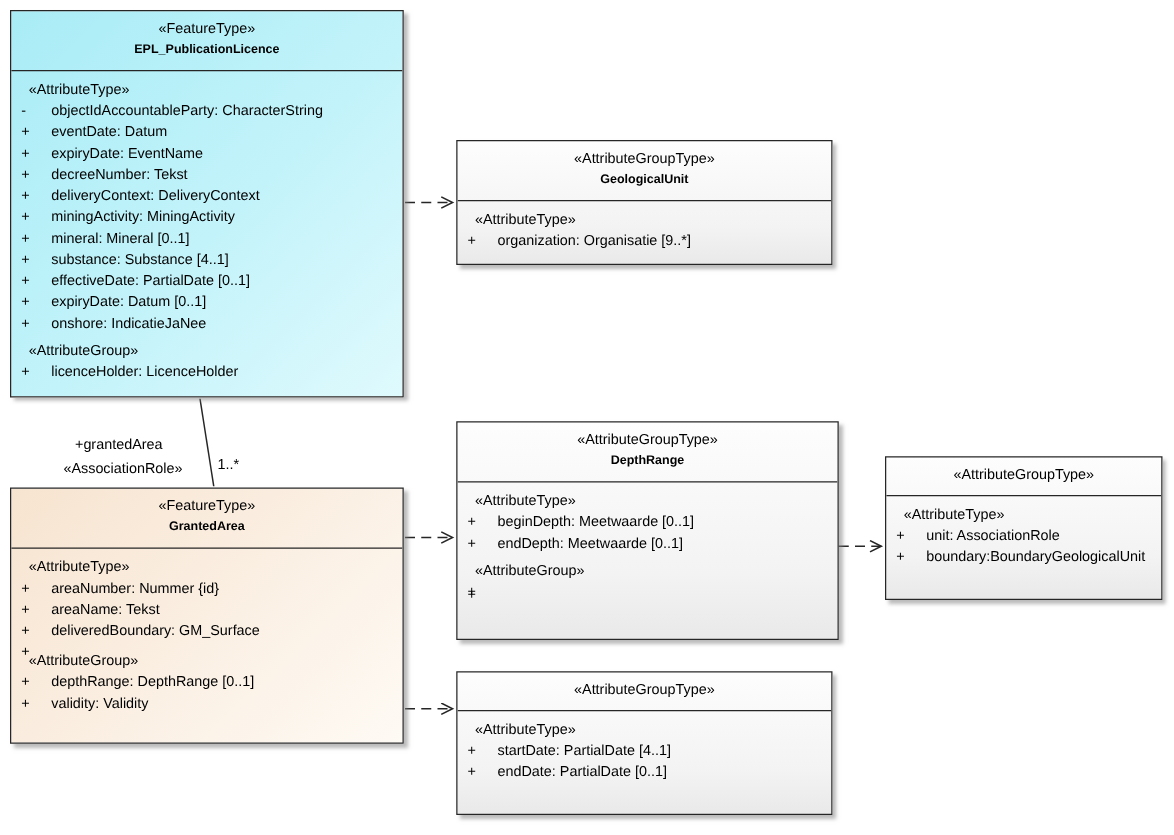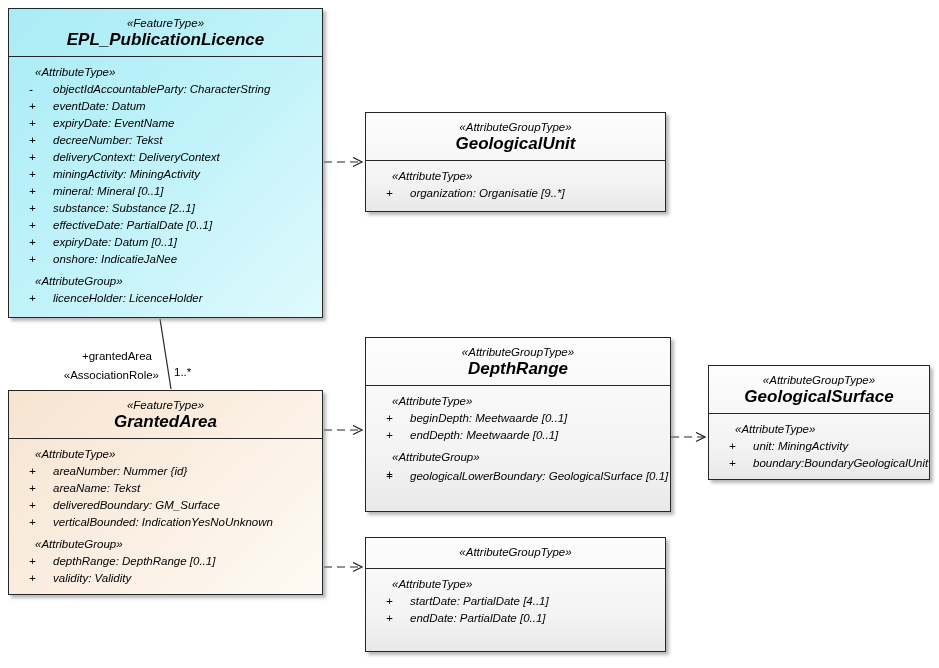--- a/index.html
+++ b/index.html
@@ -11,31 +11,30 @@
   .edge-layer { position:absolute; left:0; top:0; width:939px; height:668px; pointer-events:none; }
   .dep   { stroke:#262626; stroke-width:1.2; stroke-dasharray:8 5; fill:none; }
   .assoc { stroke:#262626; stroke-width:1.2; fill:none; }
 
   .uml-box {
     position:absolute;
     border:1px solid #262626;
     box-shadow:3px 3px 3px rgba(130,130,130,0.55);
     font-size:11.5px;
     overflow:hidden;
-    font-style:italic;
   }
   .box-cyan  { background:linear-gradient(135deg,#a9ecf6 0%, #c3f3fa 55%, #dffafd 100%); }
   .box-peach { background:linear-gradient(135deg,#f7e4d0 0%, #fbf0e4 55%, #fefaf4 100%); }
   .box-plain { background:linear-gradient(180deg,#fdfdfd 0%, #f3f3f3 70%, #e9e9e9 100%); }
 
   .box-header { text-align:center; padding:7px 4px 8px 4px; border-bottom:1px solid #262626; }
   .stereotype { font-size:11.5px; line-height:15px; }
-  .box-name   { font-weight:bold; font-size:17px; line-height:17px; }
+  .box-name   { font-weight:bold; font-size:10px; line-height:17px; }
 
-  .box-body { padding:2px 0 4px 12px; }
+  .box-body { padding:2px 0 4px 0; }
   .section-label { padding:6px 4px 1px 14px; line-height:15px; }
   .attr-row { position:relative; padding:1px 4px 1px 32px; line-height:15px; white-space:nowrap; }
   .attr-vis { position:absolute; left:8px; top:1px; }
 
   .edge-label { position:absolute; font-size:11.5px; line-height:14px; white-space:nowrap; }
   .ta-r { text-align:right; }
 </style>
 </head>
 <body>
 
@@ -47,39 +46,39 @@
         <path d="M1,0.5 L10,5 L1,9.5" fill="none" stroke="#262626" stroke-width="1.3"></path>
       </marker>
     </defs>
     <line class="dep" x1="324" y1="162" x2="362" y2="162" marker-end="url(#openArrow)"></line>
     <line class="dep" x1="324" y1="430" x2="362" y2="430" marker-end="url(#openArrow)"></line>
     <line class="dep" x1="324" y1="567" x2="362" y2="567" marker-end="url(#openArrow)"></line>
     <line class="dep" x1="671" y1="437" x2="705" y2="437" marker-end="url(#openArrow)"></line>
     <line class="assoc" x1="160" y1="319" x2="171" y2="389"></line>
   </svg>
 
-  <div class="edge-label ta-r" style="left:38px; top:349px; width:114px;">+grantedArea</div>
-  <div class="edge-label ta-r" style="left:45px; top:368px; width:114px;">«AssociationRole»</div>
+  <div class="edge-label ta-r" style="left:38px; top:349px; width:114px;text-align:center;">+grantedArea</div>
+  <div class="edge-label ta-r" style="left:32px; top:368px; width:114px;">«AssociationRole»</div>
   <div class="edge-label" style="left:174px; top:365px;">1..*</div>
 
   <div class="uml-box box-cyan" style="left:8px; top:8px; width:315px; height:310px;">
     <div class="box-header">
       <div class="stereotype">«FeatureType»</div>
       <div class="box-name">EPL_PublicationLicence</div>
     </div>
     <div class="box-body">
       <div class="section-label">«AttributeType»</div>
       <div class="attr-row"><span class="attr-vis">-</span><span>objectIdAccountableParty: CharacterString</span></div>
       <div class="attr-row"><span class="attr-vis">+</span><span>eventDate: Datum</span></div>
       <div class="attr-row"><span class="attr-vis">+</span><span>expiryDate: EventName</span></div>
       <div class="attr-row"><span class="attr-vis">+</span><span>decreeNumber: Tekst</span></div>
       <div class="attr-row"><span class="attr-vis">+</span><span>deliveryContext: DeliveryContext</span></div>
       <div class="attr-row"><span class="attr-vis">+</span><span>miningActivity: MiningActivity</span></div>
       <div class="attr-row"><span class="attr-vis">+</span><span>mineral: Mineral [0..1]</span></div>
-      <div class="attr-row"><span class="attr-vis">+</span><span>substance: Substance [2..1]</span></div>
+      <div class="attr-row"><span class="attr-vis">+</span><span>substance: Substance [4..1]</span></div>
       <div class="attr-row"><span class="attr-vis">+</span><span>effectiveDate: PartialDate [0..1]</span></div>
       <div class="attr-row"><span class="attr-vis">+</span><span>expiryDate: Datum [0..1]</span></div>
       <div class="attr-row"><span class="attr-vis">+</span><span>onshore: IndicatieJaNee</span></div>
       <div class="section-label">«AttributeGroup»</div>
       <div class="attr-row"><span class="attr-vis">+</span><span>licenceHolder: LicenceHolder</span></div>
     </div>
   </div>
 
   <div class="uml-box box-plain" style="left:365px; top:112px; width:301px; height:100px;">
     <div class="box-header">
@@ -95,50 +94,49 @@
   <div class="uml-box box-peach" style="left:8px; top:390px; width:315px; height:205px;">
     <div class="box-header">
       <div class="stereotype">«FeatureType»</div>
       <div class="box-name">GrantedArea</div>
     </div>
     <div class="box-body">
       <div class="section-label">«AttributeType»</div>
       <div class="attr-row"><span class="attr-vis">+</span><span>areaNumber: Nummer {id}</span></div>
       <div class="attr-row"><span class="attr-vis">+</span><span>areaName: Tekst</span></div>
       <div class="attr-row"><span class="attr-vis">+</span><span>deliveredBoundary: GM_Surface</span></div>
-      <div class="attr-row"><span class="attr-vis">+</span><span>verticalBounded: IndicationYesNoUnknown</span></div>
+      <div class="attr-row"><span class="attr-vis">+</span></div>
       <div class="section-label">«AttributeGroup»</div>
       <div class="attr-row"><span class="attr-vis">+</span><span>depthRange: DepthRange [0..1]</span></div>
       <div class="attr-row"><span class="attr-vis">+</span><span>validity: Validity</span></div>
     </div>
   </div>
 
   <div class="uml-box box-plain" style="left:365px; top:337px; width:306px; height:175px;">
     <div class="box-header">
       <div class="stereotype">«AttributeGroupType»</div>
       <div class="box-name">DepthRange</div>
     </div>
     <div class="box-body">
       <div class="section-label">«AttributeType»</div>
       <div class="attr-row"><span class="attr-vis">+</span><span>beginDepth: Meetwaarde [0..1]</span></div>
       <div class="attr-row"><span class="attr-vis">+</span><span>endDepth: Meetwaarde [0..1]</span></div>
       <div class="section-label">«AttributeGroup»</div>
       <div class="attr-row"><span class="attr-vis">+</span></div>
-      <div class="attr-row"><span class="attr-vis">+</span><span>geologicalLowerBoundary: GeologicalSurface [0.1]</span></div>
+      <div class="attr-row"><span class="attr-vis">+</span></div>
     </div>
   </div>
 
   <div class="uml-box box-plain" style="left:708px; top:365px; width:222px; height:115px;">
     <div class="box-header">
       <div class="stereotype">«AttributeGroupType»</div>
-      <div class="box-name">GeologicalSurface</div>
     </div>
     <div class="box-body">
       <div class="section-label">«AttributeType»</div>
-      <div class="attr-row"><span class="attr-vis">+</span><span>unit: MiningActivity</span></div>
+      <div class="attr-row"><span class="attr-vis">+</span><span>unit: AssociationRole</span></div>
       <div class="attr-row"><span class="attr-vis">+</span><span>boundary:BoundaryGeologicalUnit</span></div>
     </div>
   </div>
 
   <div class="uml-box box-plain" style="left:365px; top:537px; width:301px; height:115px;">
     <div class="box-header">
       <div class="stereotype">«AttributeGroupType»</div>
     </div>
     <div class="box-body">
       <div class="section-label">«AttributeType»</div>

